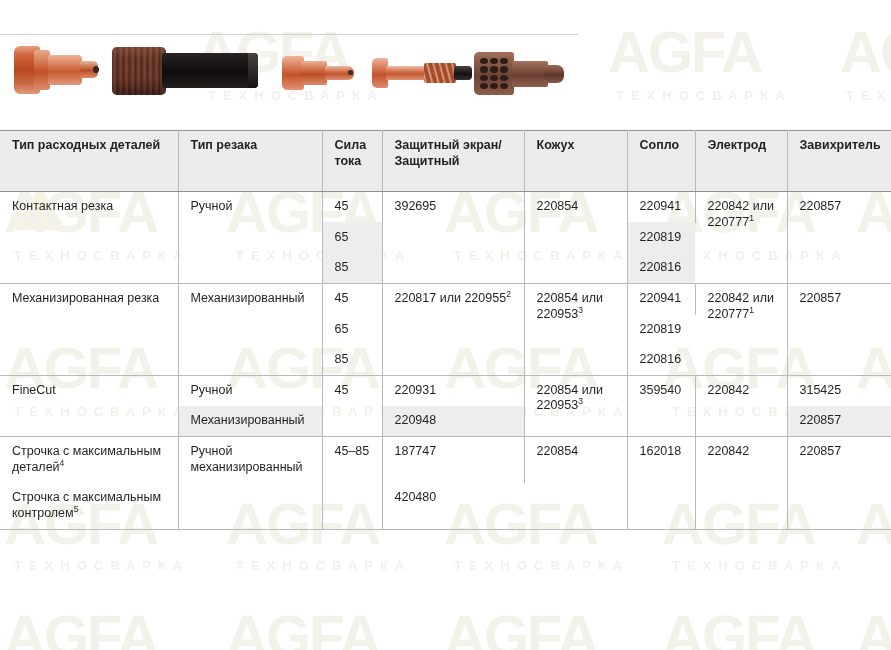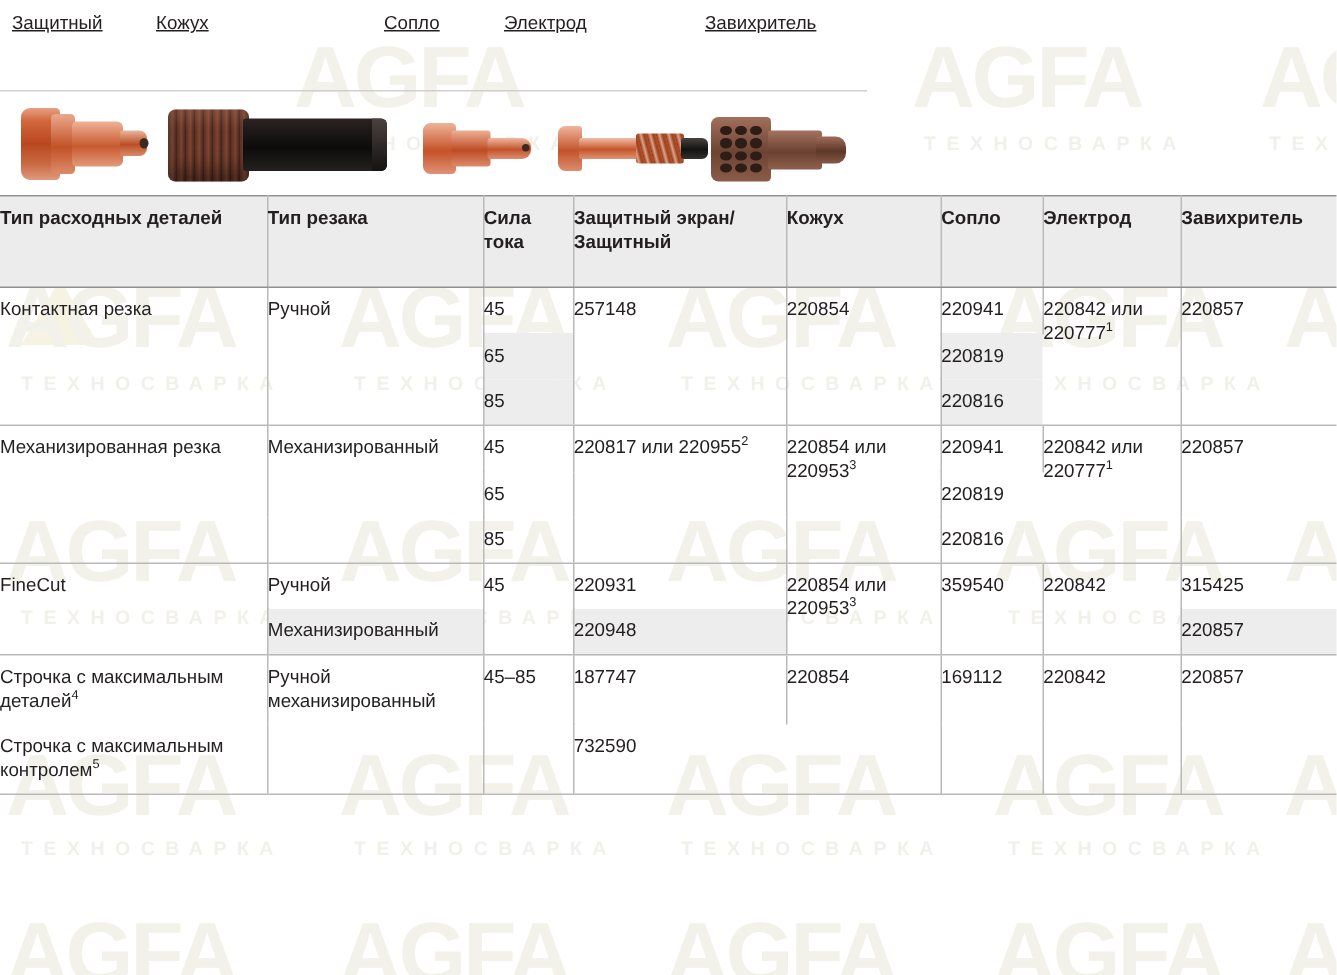--- a/index.html
+++ b/index.html
@@ -212,21 +212,21 @@
     width: 891px;
     border-collapse: collapse;
     table-layout: fixed;
     font-size: 12.5px;
   }
   table.parts th, table.parts td {
     border-top: 1px solid #b9b9b9;
     border-bottom: 1px solid #b9b9b9;
     border-right: 1px solid #b9b9b9;
     vertical-align: top;
-    padding: 7px 8px 7px 0;
+    padding: 7px 8px 7px 12px;
     line-height: 1.25;
     background: transparent;
   }
   table.parts th:last-child, table.parts td:last-child { border-right: none; }
   table.parts th:first-child, table.parts td:first-child { border-left: none; }
   table.parts thead th {
     font-weight: bold;
     text-align: left;
     height: 46px;
     border-top: 1px solid #8f8f8f;
@@ -291,27 +291,20 @@
   <div class="wm wm-text" style="left:672px; top:558px;">ТЕХНОСВАРКА</div>
 
   <div class="wm wm-logo" style="left:4px; top:602px;">AGFA</div>
   <div class="wm wm-logo" style="left:226px; top:602px;">AGFA</div>
   <div class="wm wm-logo" style="left:444px; top:602px;">AGFA</div>
   <div class="wm wm-logo" style="left:662px; top:602px;">AGFA</div>
   <div class="wm wm-logo" style="left:856px; top:602px;">AG</div>
 </div>
 
 <div class="diagram">
-  <div class="dg-labels">
-    <div class="dg-label" style="left:8px;">Защитный</div>
-    <div class="dg-label" style="left:104px;">Кожух</div>
-    <div class="dg-label" style="left:256px;">Сопло</div>
-    <div class="dg-label" style="left:336px;">Электрод</div>
-    <div class="dg-label" style="left:470px;">Завихритель</div>
-  </div>
   <div class="dg-parts">
     <div class="dg-rule"></div>
 
     <div class="part p-shield">
       <div class="flare"></div>
         <div class="flare2"></div>
         <div class="body"></div>
         <div class="tip"></div>
         <div class="hole"></div>
     </div>
@@ -379,21 +372,21 @@
       <th>Электрод</th>
       <th>Завихритель</th>
     </tr>
   </thead>
   <tbody>
 
     <tr>
       <td rowspan="3">Контактная резка</td>
       <td rowspan="3">Ручной</td>
       <td class="nb-bottom">45</td>
-      <td rowspan="3">257148</td>
+      <td rowspan="3">392695</td>
       <td rowspan="3">220854</td>
       <td class="nb-bottom">220941</td>
       <td rowspan="3"><span>220842 или 220777</span><sup>1</sup></td>
       <td rowspan="3">220857</td>
     </tr>
     <tr>
       <td class="nb-top nb-bottom cell-grey">65</td>
       <td class="nb-top nb-bottom cell-grey">220819</td>
     </tr>
     <tr>
@@ -435,23 +428,23 @@
       <td class="nb-top cell-grey">220948</td>
       <td class="nb-top cell-grey">220857</td>
     </tr>
 
     <tr class="zebra-grey">
       <td class="nb-bottom"><span>Строчка с максимальным деталей</span><sup>4</sup></td>
       <td rowspan="2">Ручной механизированный</td>
       <td rowspan="2">45–85</td>
       <td class="nb-bottom">187747</td>
       <td rowspan="2">220854</td>
-      <td rowspan="2">169112</td>
+      <td rowspan="2">162018</td>
       <td rowspan="2">220842</td>
       <td rowspan="2">220857</td>
     </tr>
     <tr class="zebra-grey">
       <td class="nb-top"><span>Строчка с максимальным контролем</span><sup>5</sup></td>
-      <td class="nb-top">732590</td>
+      <td class="nb-top">420480</td>
     </tr>
 
   </tbody>
 </table>
 
 </body></html>

